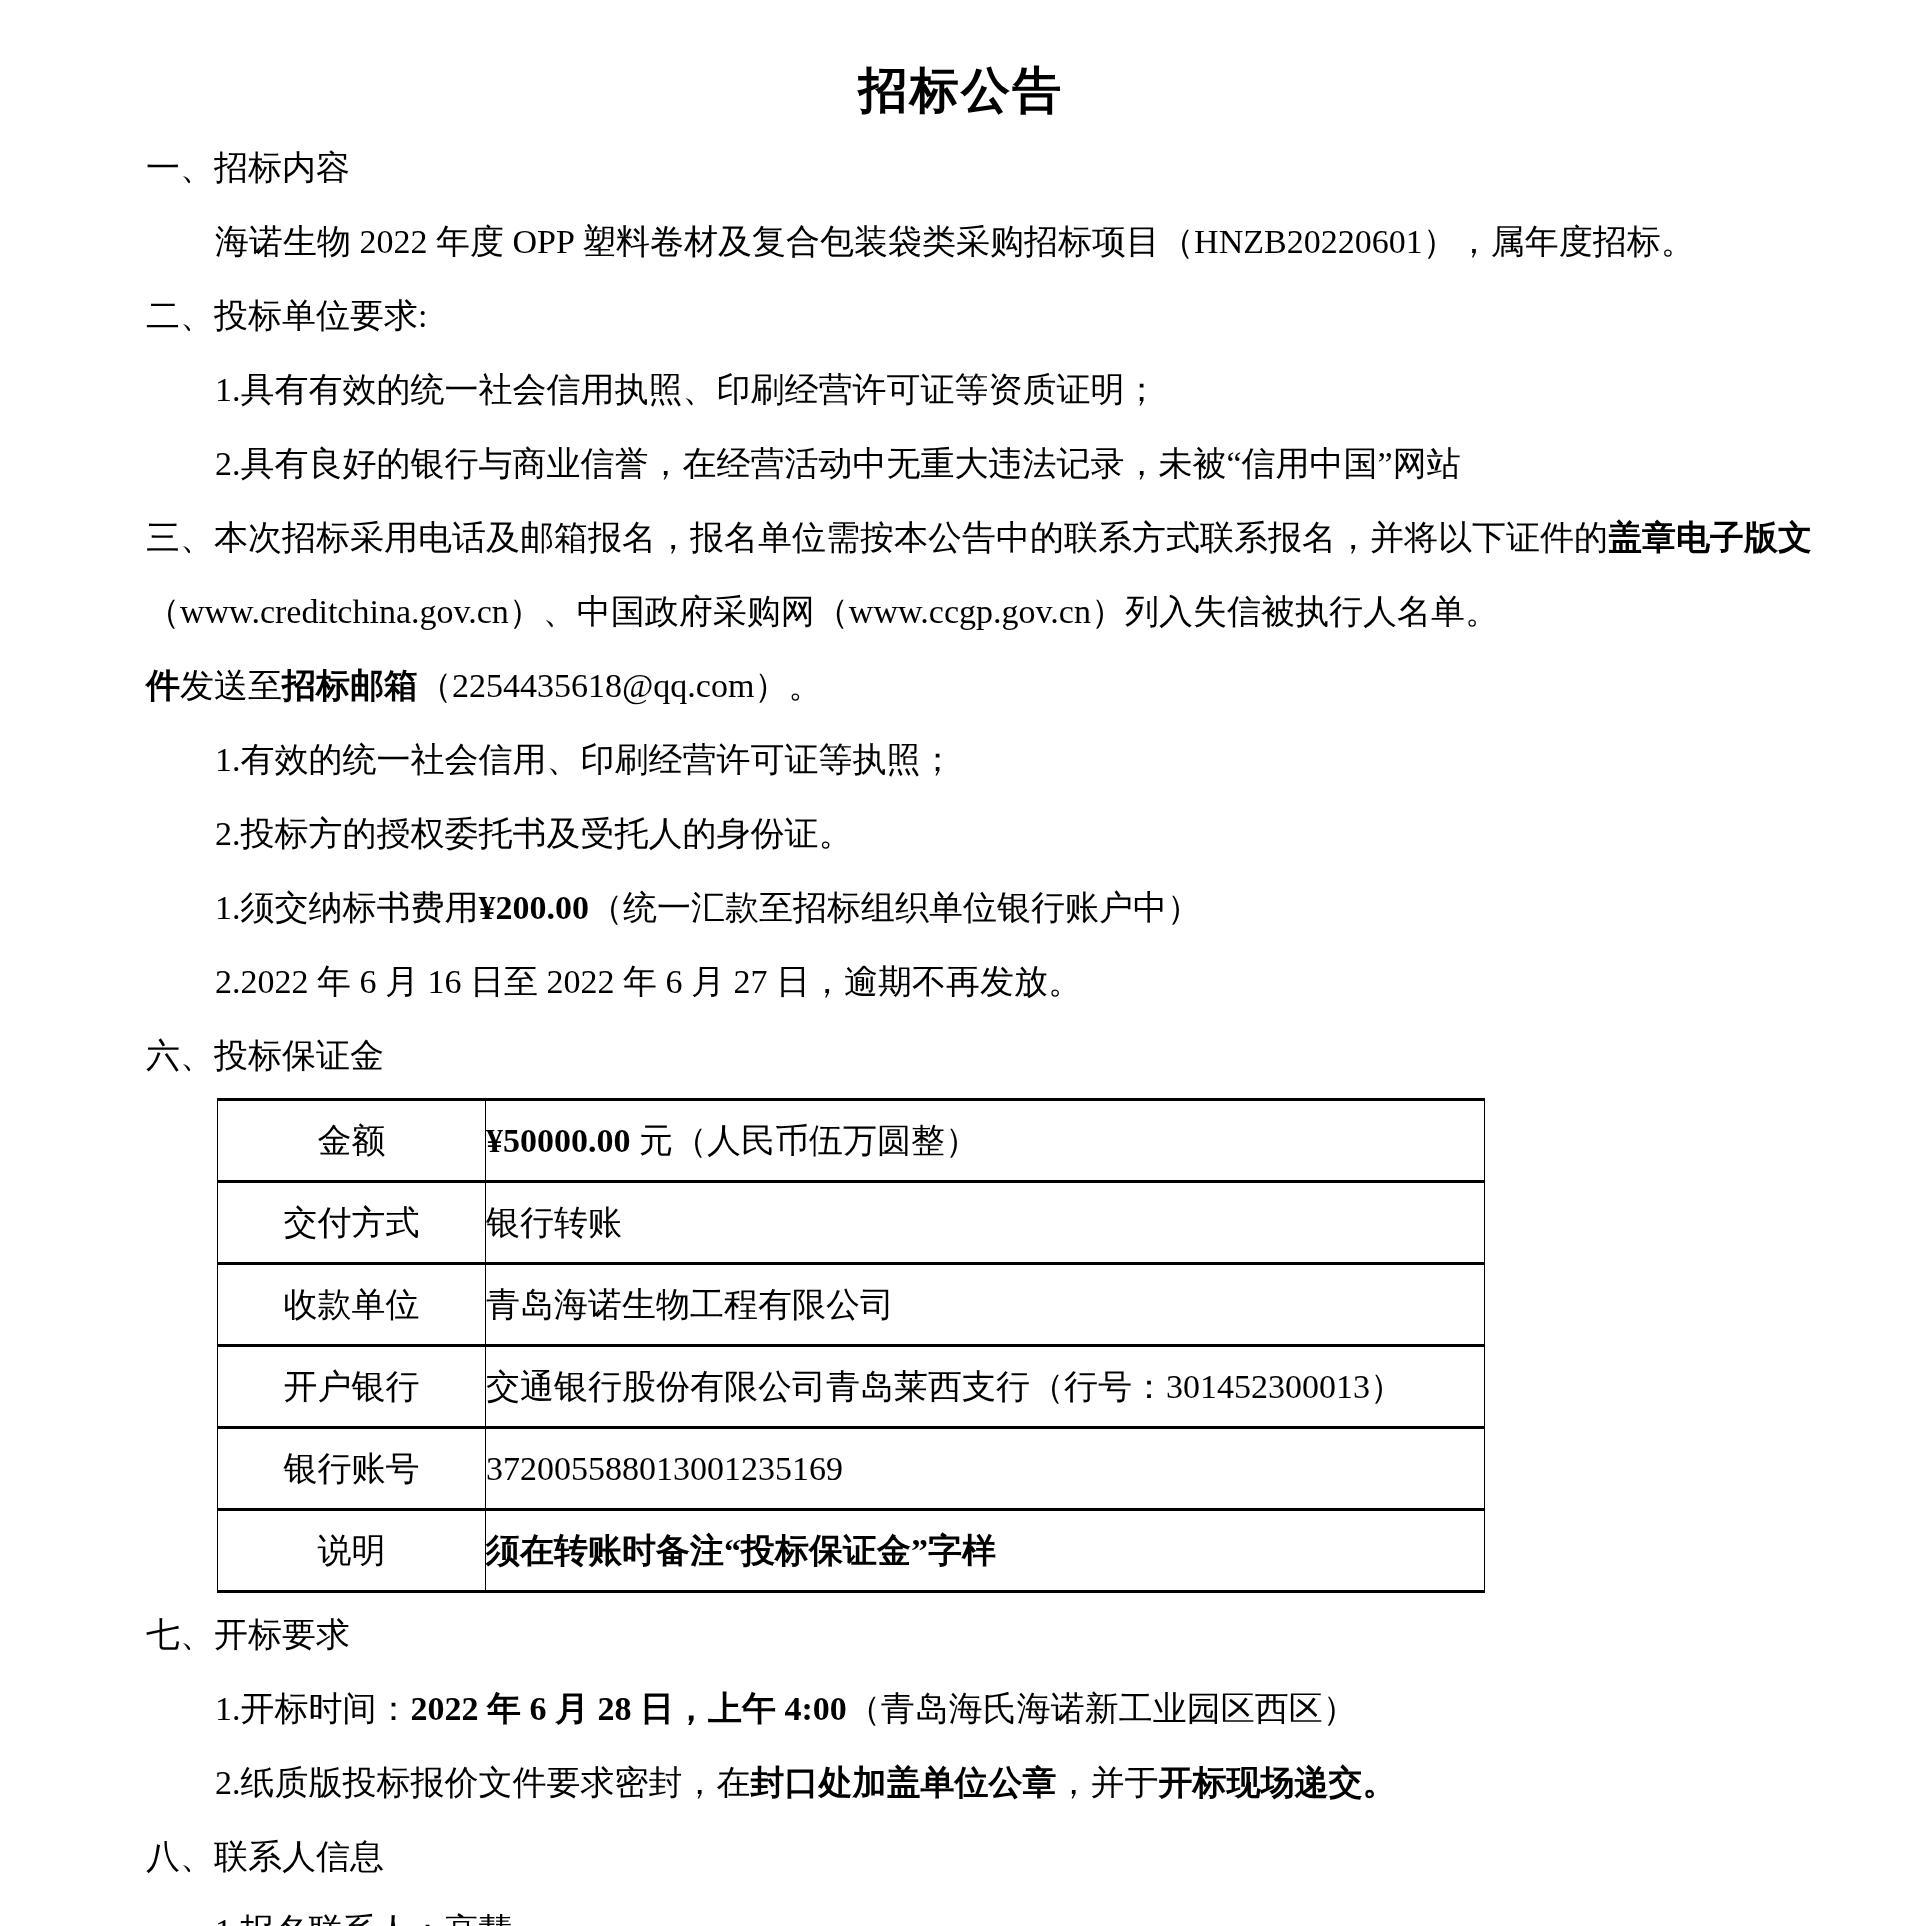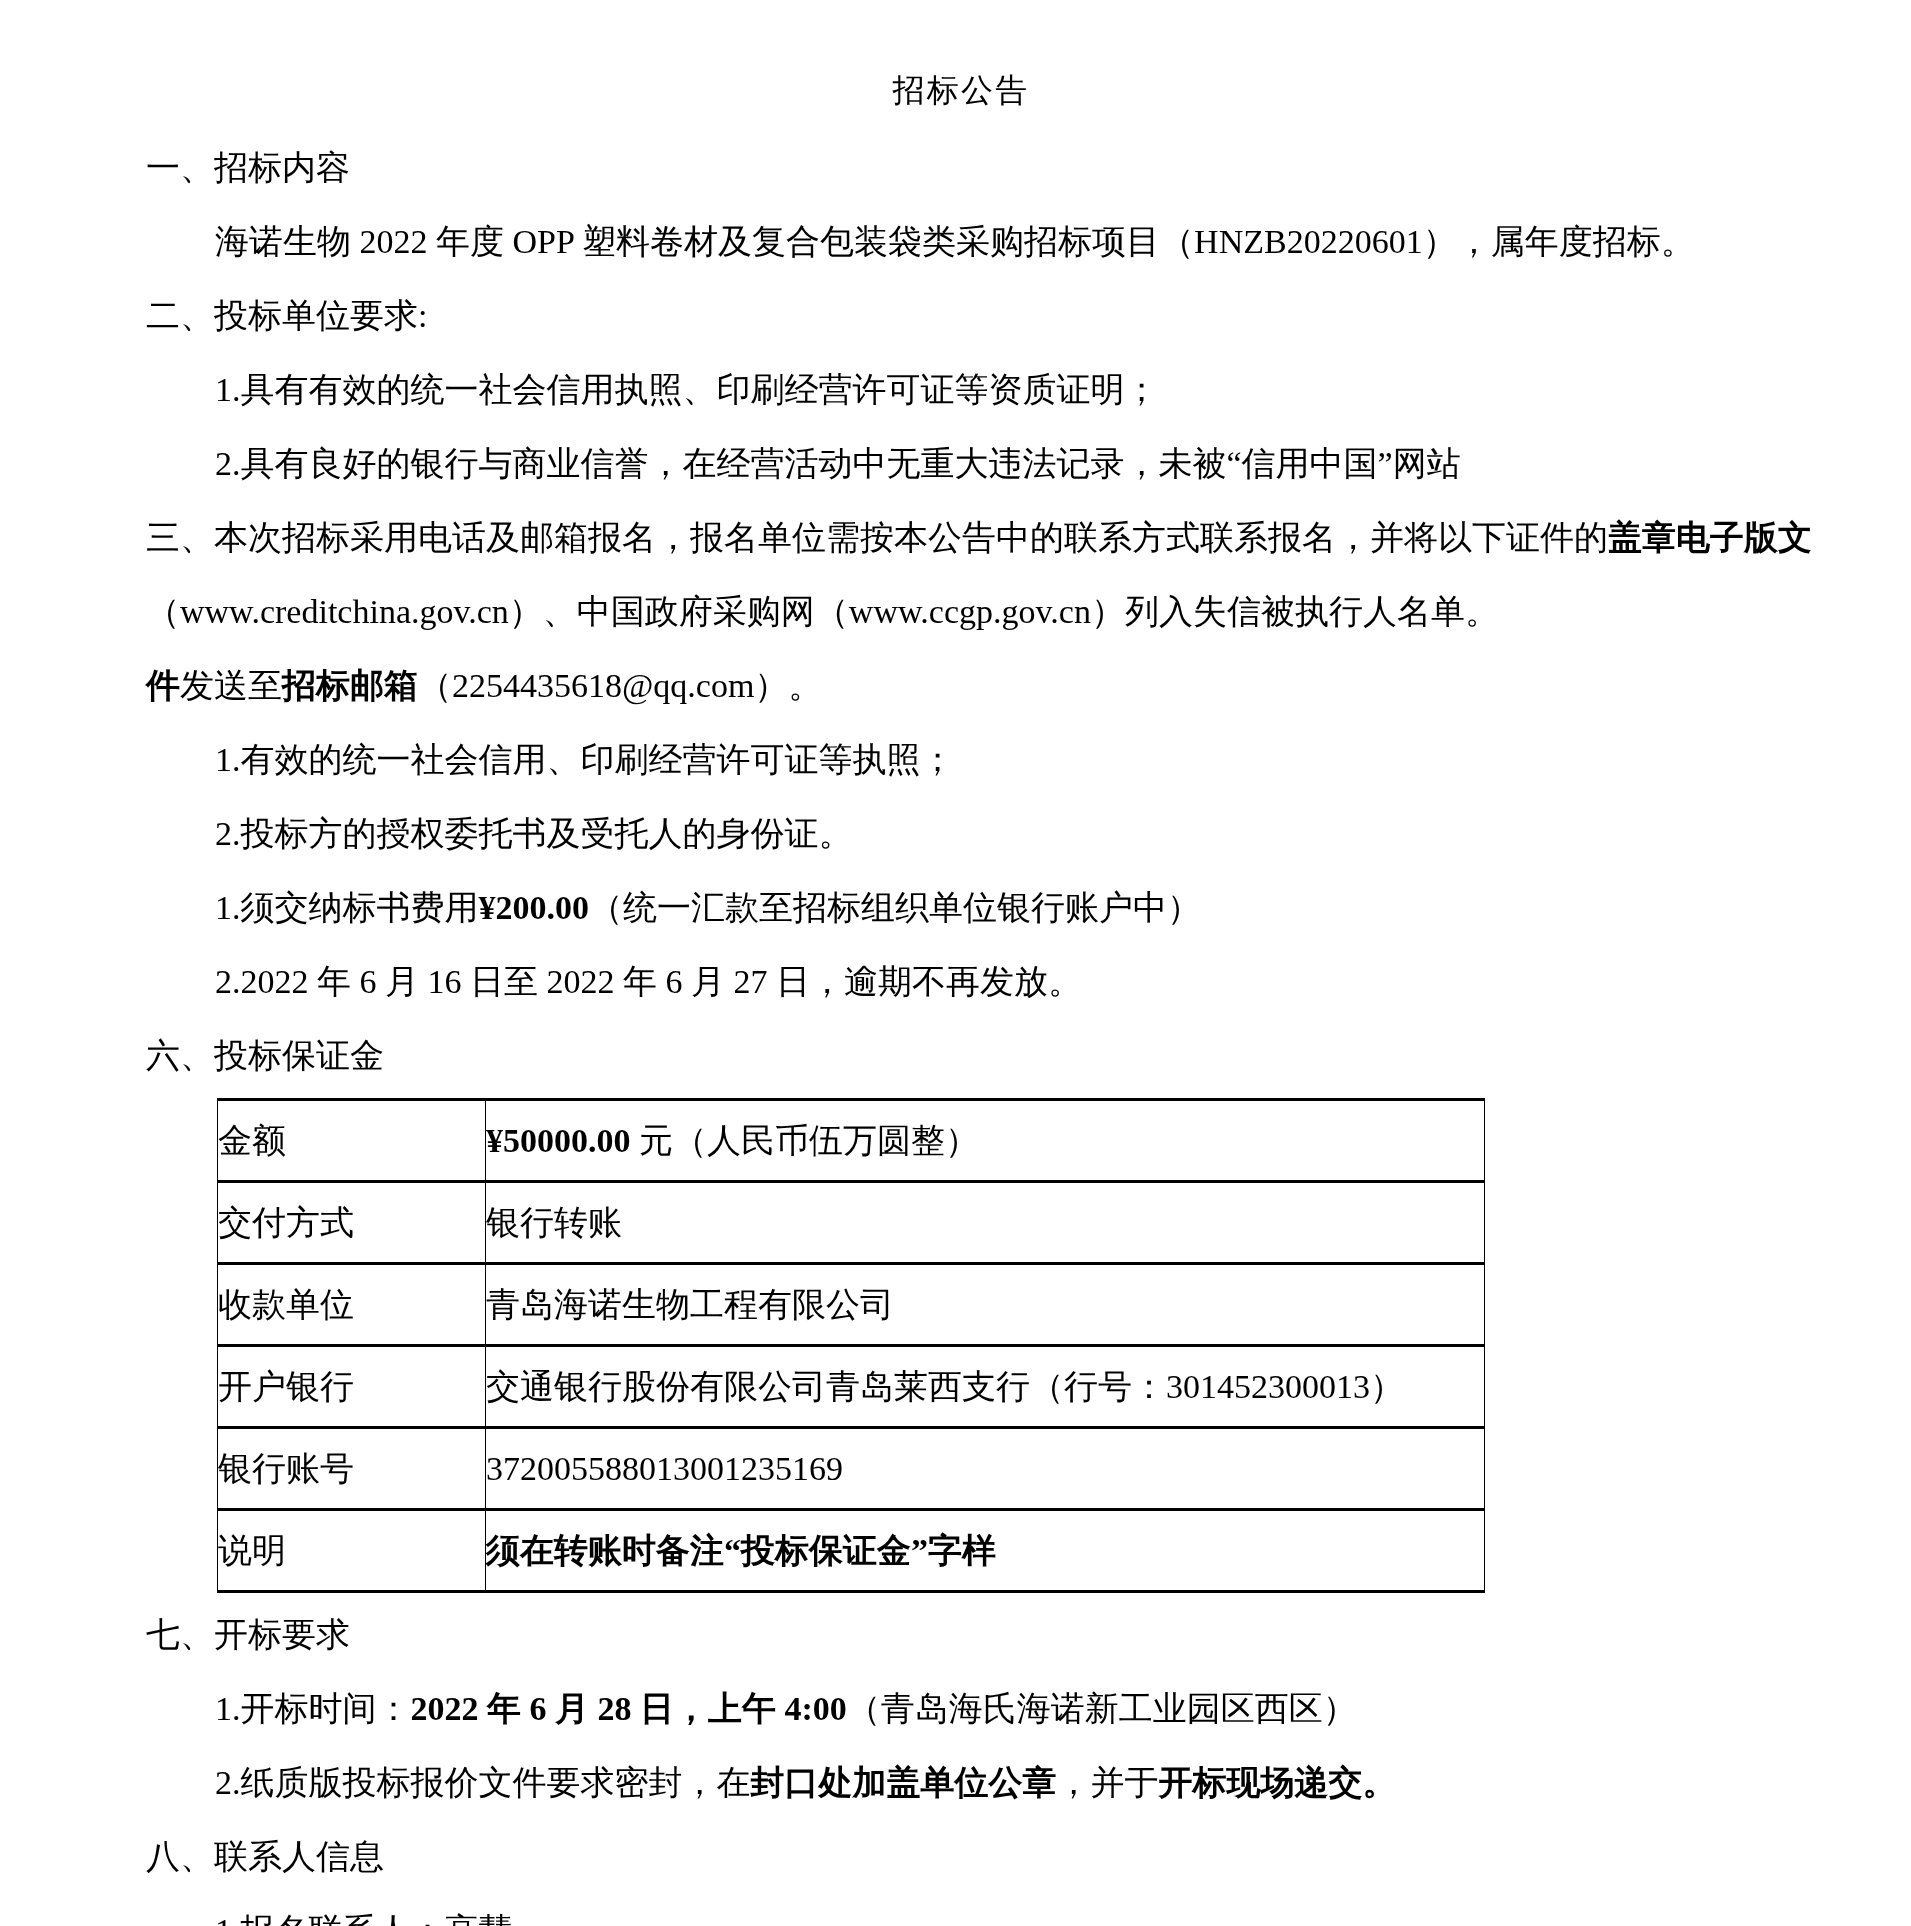--- a/index.html
+++ b/index.html
@@ -4,34 +4,34 @@
 <style>
   html,body{margin:0;padding:0;background:#ffffff;}
   body{
     width:1911px;height:2703px;
     color:#000;
     font-family:"Liberation Serif","DejaVu Serif",serif;
     overflow:hidden;
   }
   .doc{padding:50px 127px 0 138px;font-size:34px;line-height:66px;}
   .title{
-    font-size:32px;font-weight:normal;text-align:center;
+    font-size:49px;font-weight:bold;text-align:center;
     line-height:73px;margin:3.9px 0 7.7px 0;letter-spacing:2.3px;
   }
   p.ln{margin:8px;white-space:nowrap;}
   .ind{text-indent:69px;}
   b{font-weight:bold;}
 
   
   table.btable{border-collapse:collapse;margin:9.2px 0 9.2px 79px;width:1268px;table-layout:fixed;}
   table.btable td{
     border:1.9px solid #000;border-top-width:3.1px;border-bottom-width:3.1px;
     height:79px;font-size:34px;padding:0;
   }
-  td.tl{width:267px;}
+  td.tl{width:267px;text-align:center;}
   td.tv{padding-left:24px;}
 </style>
 </head>
 <body>
 
 <div class="doc">
 
   <h1 class="title">招标公告</h1>
 
   <p class="ln">一、招标内容</p>

